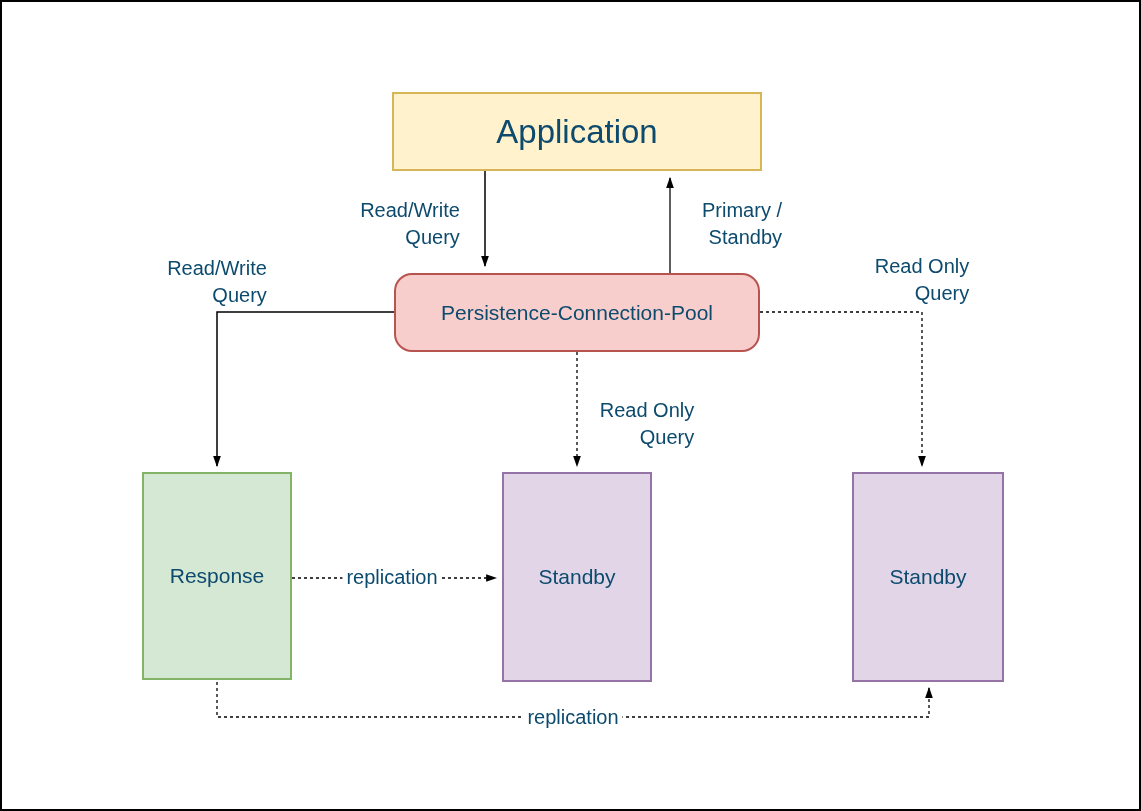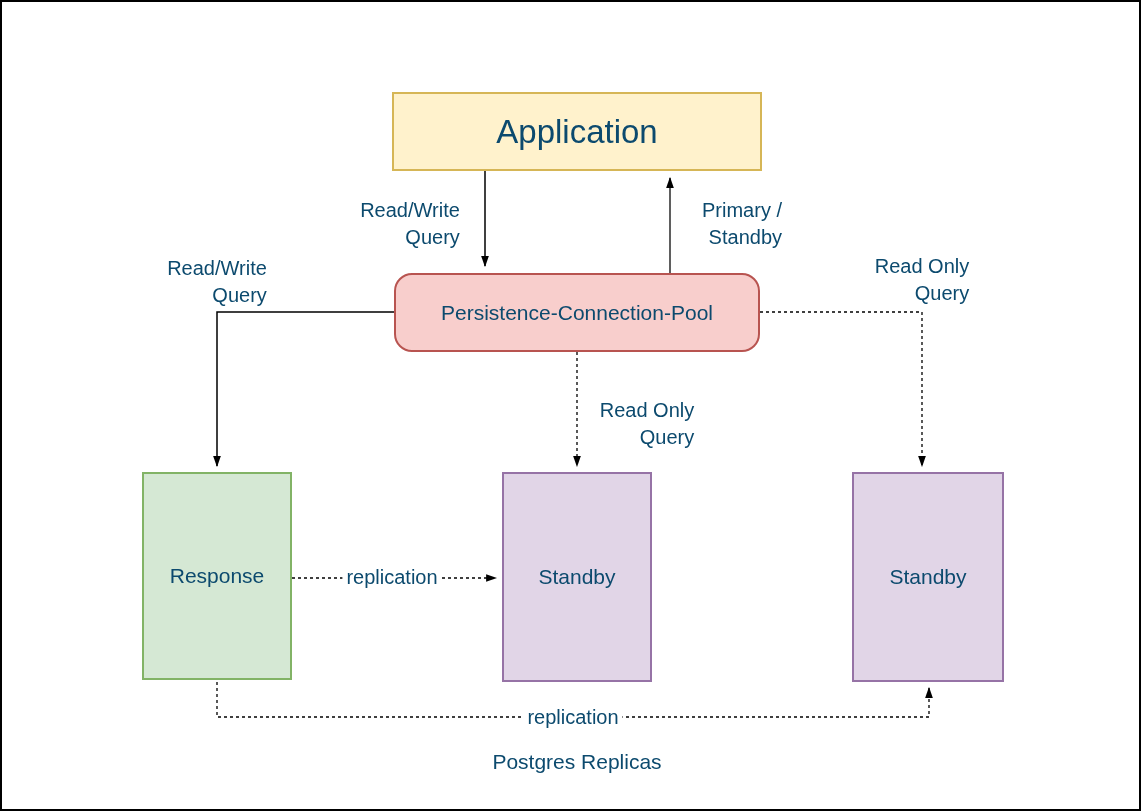--- a/index.html
+++ b/index.html
@@ -138,15 +138,14 @@
 
   <div class="edge-label" style="left:920px; top:278px;">
     <div>Read Only</div>
     <div>Query</div>
   </div>
 
   <div class="edge-label on-line" style="left:390px; top:575px;">replication</div>
 
   <div class="edge-label on-line" style="left:571px; top:715px;">replication</div>
 
-  <div class="caption" style="left:575px; top:760px;">Postgres Replicas</div>
 
 </div>
 
 </body></html>

